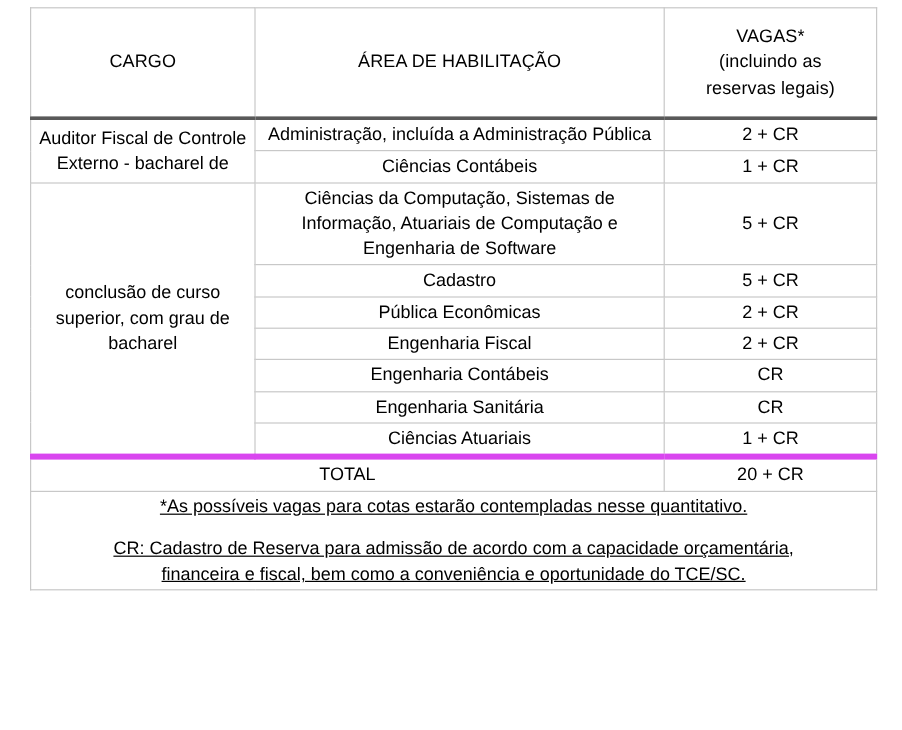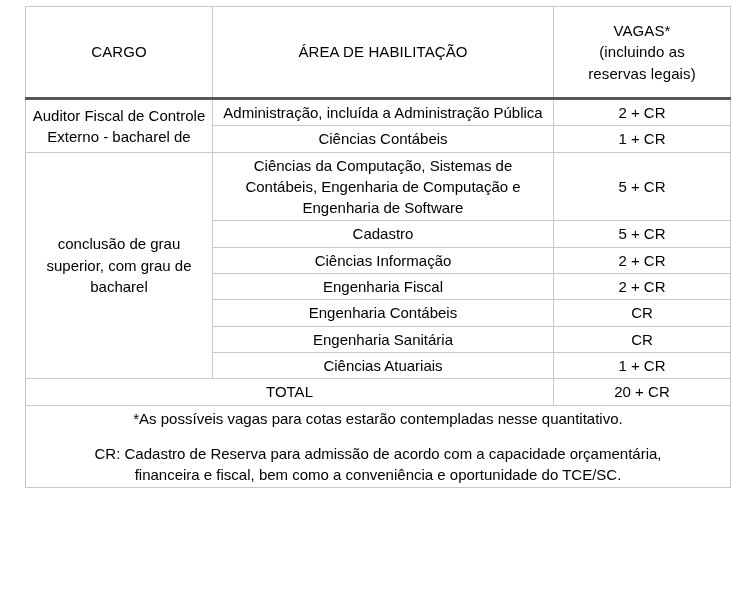--- a/index.html
+++ b/index.html
@@ -80,32 +80,32 @@
   .vagas-cell {
     white-space: nowrap;
   }
 
   .total-label {
     font-weight: bold;
   }
 
   
   tr.total-row td {
-    border-top: 1px solid #d946ef;
+    border-top: 5px solid #d946ef;
   }
 
   
   .note-cell {
     text-align: left;
     padding: 9px 8px 10px 8px;
     line-height: 1.95;
     font-size: 14.5px;
     border-top: 1px solid #c8c8c8;
   }
-  .note-line  { display: block; white-space: nowrap; }
+  .note-line  { display: block; white-space: nowrap; text-decoration: underline; }
   .note-gap   { display: block; height: 14px; }
 </style>
 </head>
 <body>
 
 <div id="page">
 
   <table class="vagas-table">
     <colgroup>
       <col class="col-cargo">
@@ -146,42 +146,42 @@
 
       <tr>
         <td class="area-cell">
           <span class="hline">Ciências Contábeis</span>
         </td>
         <td class="vagas-cell">1 + CR</td>
       </tr>
 
       <tr>
         <td class="cargo-cell" rowspan="7">
-          <span class="hline">conclusão de grau</span>
+          <span class="hline">conclusão de curso</span>
           <span class="hline">superior, com grau</span>
           <span class="hline">de bacharel</span>
         </td>
         <td class="area-cell">
           <span class="hline">Ciências da Computação, Sistemas de</span>
-          <span class="hline">Contábeis, Engenharia de</span>
+          <span class="hline">Informação, Atuariais de</span>
           <span class="hline">Computação e Engenharia de Software</span>
         </td>
         <td class="vagas-cell">5 + CR</td>
       </tr>
 
       <tr>
         <td class="area-cell">
           <span class="hline">Cadastro</span>
         </td>
         <td class="vagas-cell">5 + CR</td>
       </tr>
 
       <tr>
         <td class="area-cell">
-          <span class="hline">Ciências Informação</span>
+          <span class="hline">Pública Econômicas</span>
         </td>
         <td class="vagas-cell">2 + CR</td>
       </tr>
 
       <tr>
         <td class="area-cell">
           <span class="hline">Engenharia Fiscal</span>
         </td>
         <td class="vagas-cell">2 + CR</td>
       </tr>

